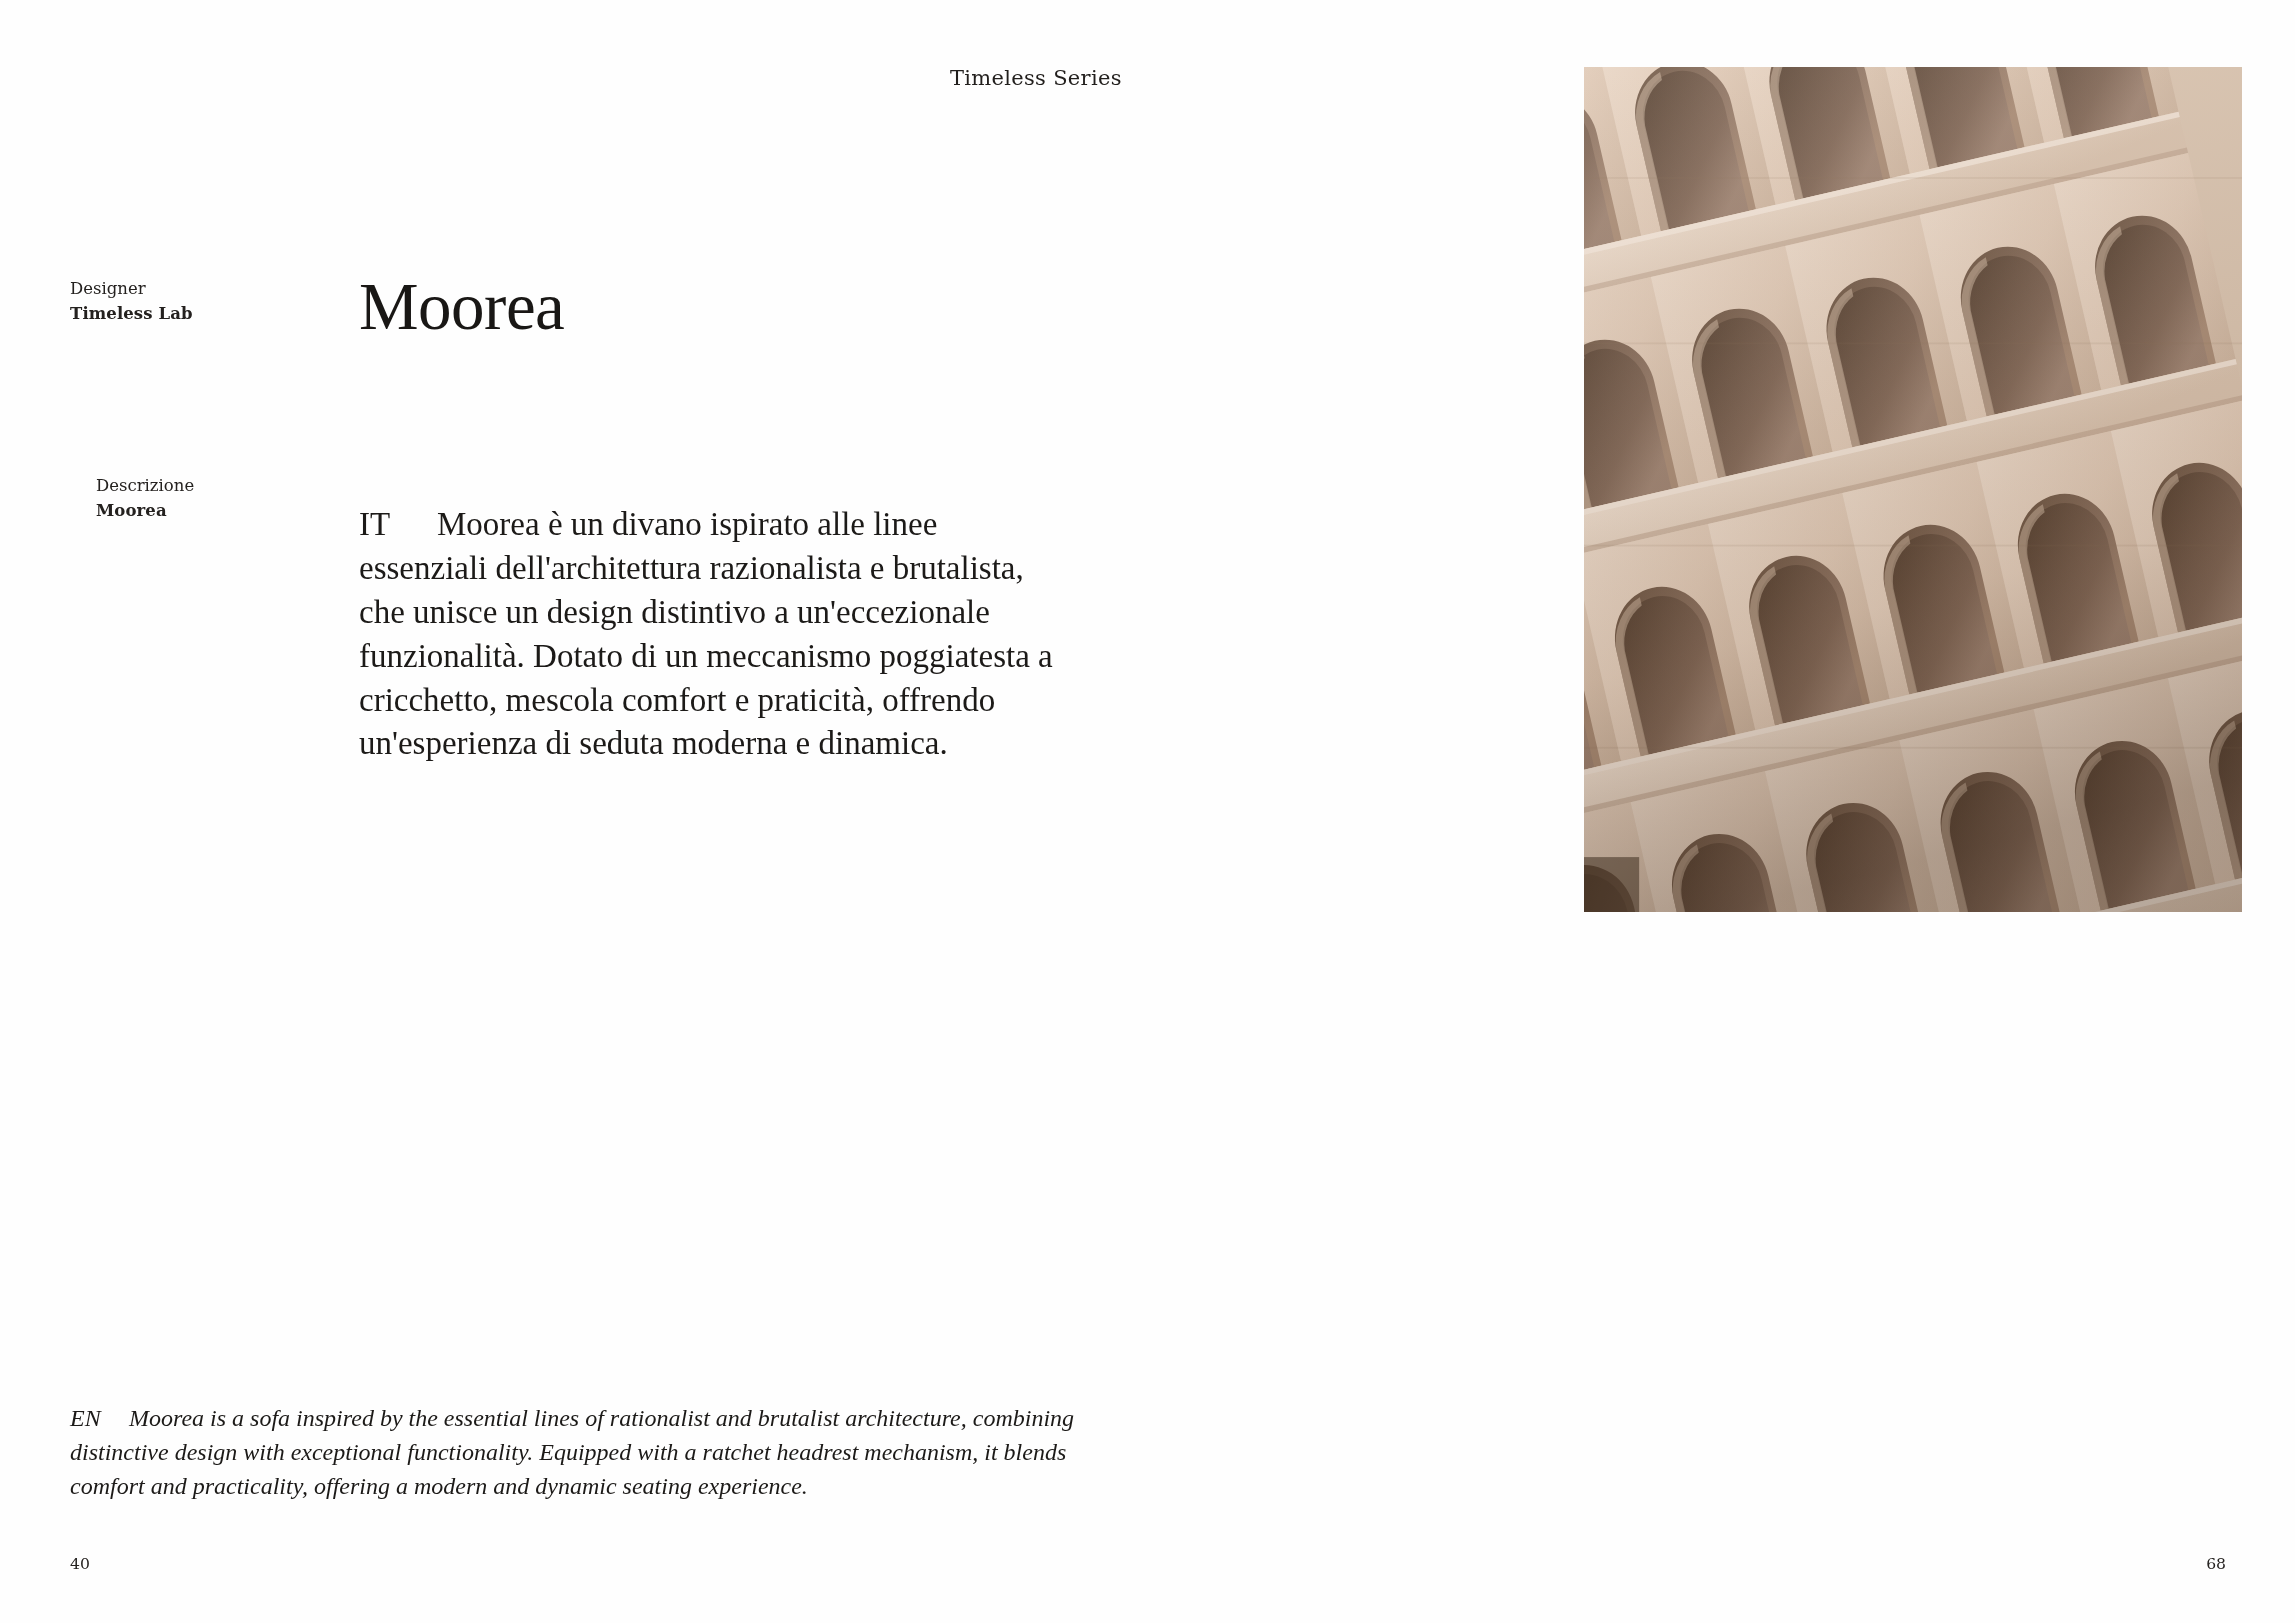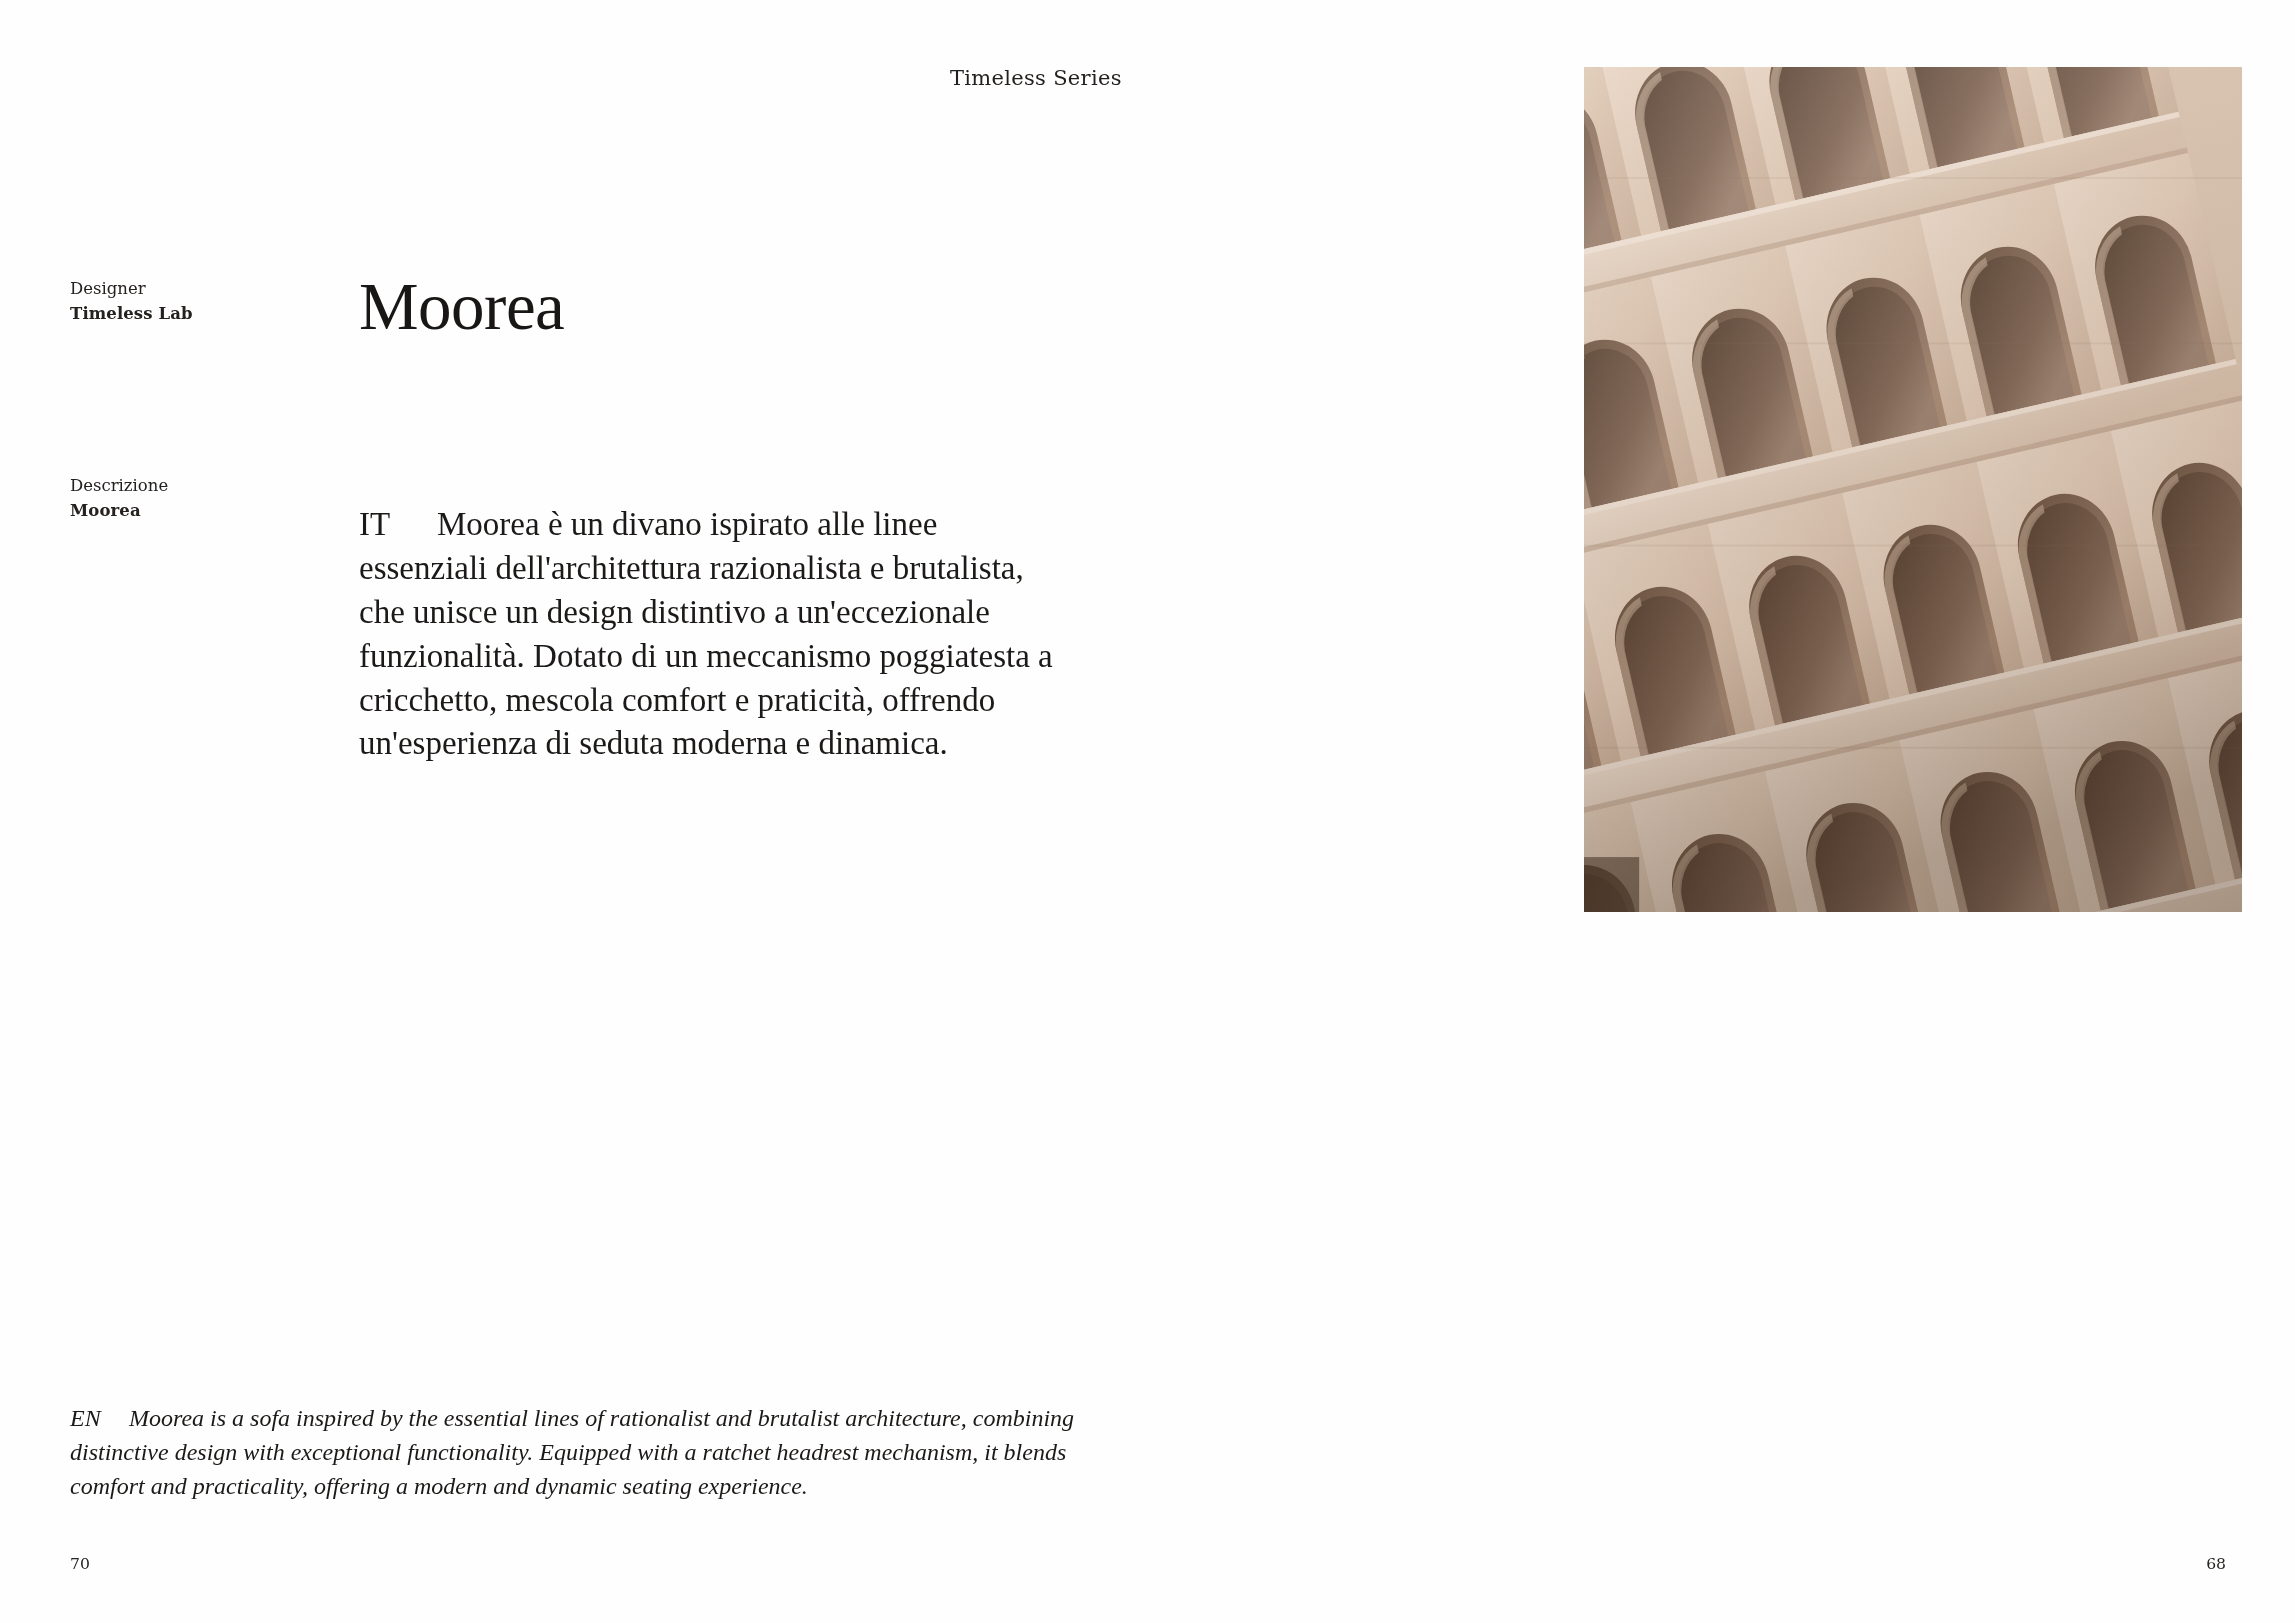--- a/index.html
+++ b/index.html
@@ -45,21 +45,21 @@
   .margin-block .label {
     display: block;
     font-weight: 400;
   }
   .margin-block .value {
     display: block;
     font-weight: 700;
     letter-spacing: 0.1px;
   }
   #designer-block { top: 253px; margin-top: 24px; }
-  #descrizione-block { top: 474px; }
+  #descrizione-block { top: 474px; margin-left: 26px; }
 
   
   .title {
     position: absolute;
     left: 359px;
     top: 228px;
     font-family: "Liberation Serif", serif;
     font-size: 67px;
     line-height: 1;
     letter-spacing: -0.5px;
@@ -144,21 +144,21 @@
   <h1 class="title">Moorea</h1>
 
   <p class="it-body">
     <span class="lang">IT</span><span>Moorea è un divano ispirato alle linee essenziali dell'architettura razionalista e brutalista, che unisce un design distintivo a un'eccezionale funzionalità. Dotato di un meccanismo poggiatesta a cricchetto, mescola comfort e praticità, offrendo un'esperienza di seduta moderna e dinamica.</span>
   </p>
 
   <p class="en-body">
     <span class="lang">EN</span><span>Moorea is a sofa inspired by the essential lines of rationalist and brutalist architecture, combining distinctive design with exceptional functionality. Equipped with a ratchet headrest mechanism, it blends comfort and practicality, offering a modern and dynamic seating experience.</span>
   </p>
 
-  <div class="folio" id="folio-left">70</div>
+  <div class="folio" id="folio-left">40</div>
   <div class="folio" id="folio-right">68</div>
 
   <div class="photo">
     <svg viewBox="0 0 716 920" preserveAspectRatio="xMidYMid slice">
       <defs>
         <linearGradient id="stoneLight" x1="0" y1="0" x2="1" y2="1">
           <stop offset="0%" stop-color="#ead7c6"></stop>
           <stop offset="55%" stop-color="#dfc8b4"></stop>
           <stop offset="100%" stop-color="#cdb49e"></stop>
         </linearGradient>

